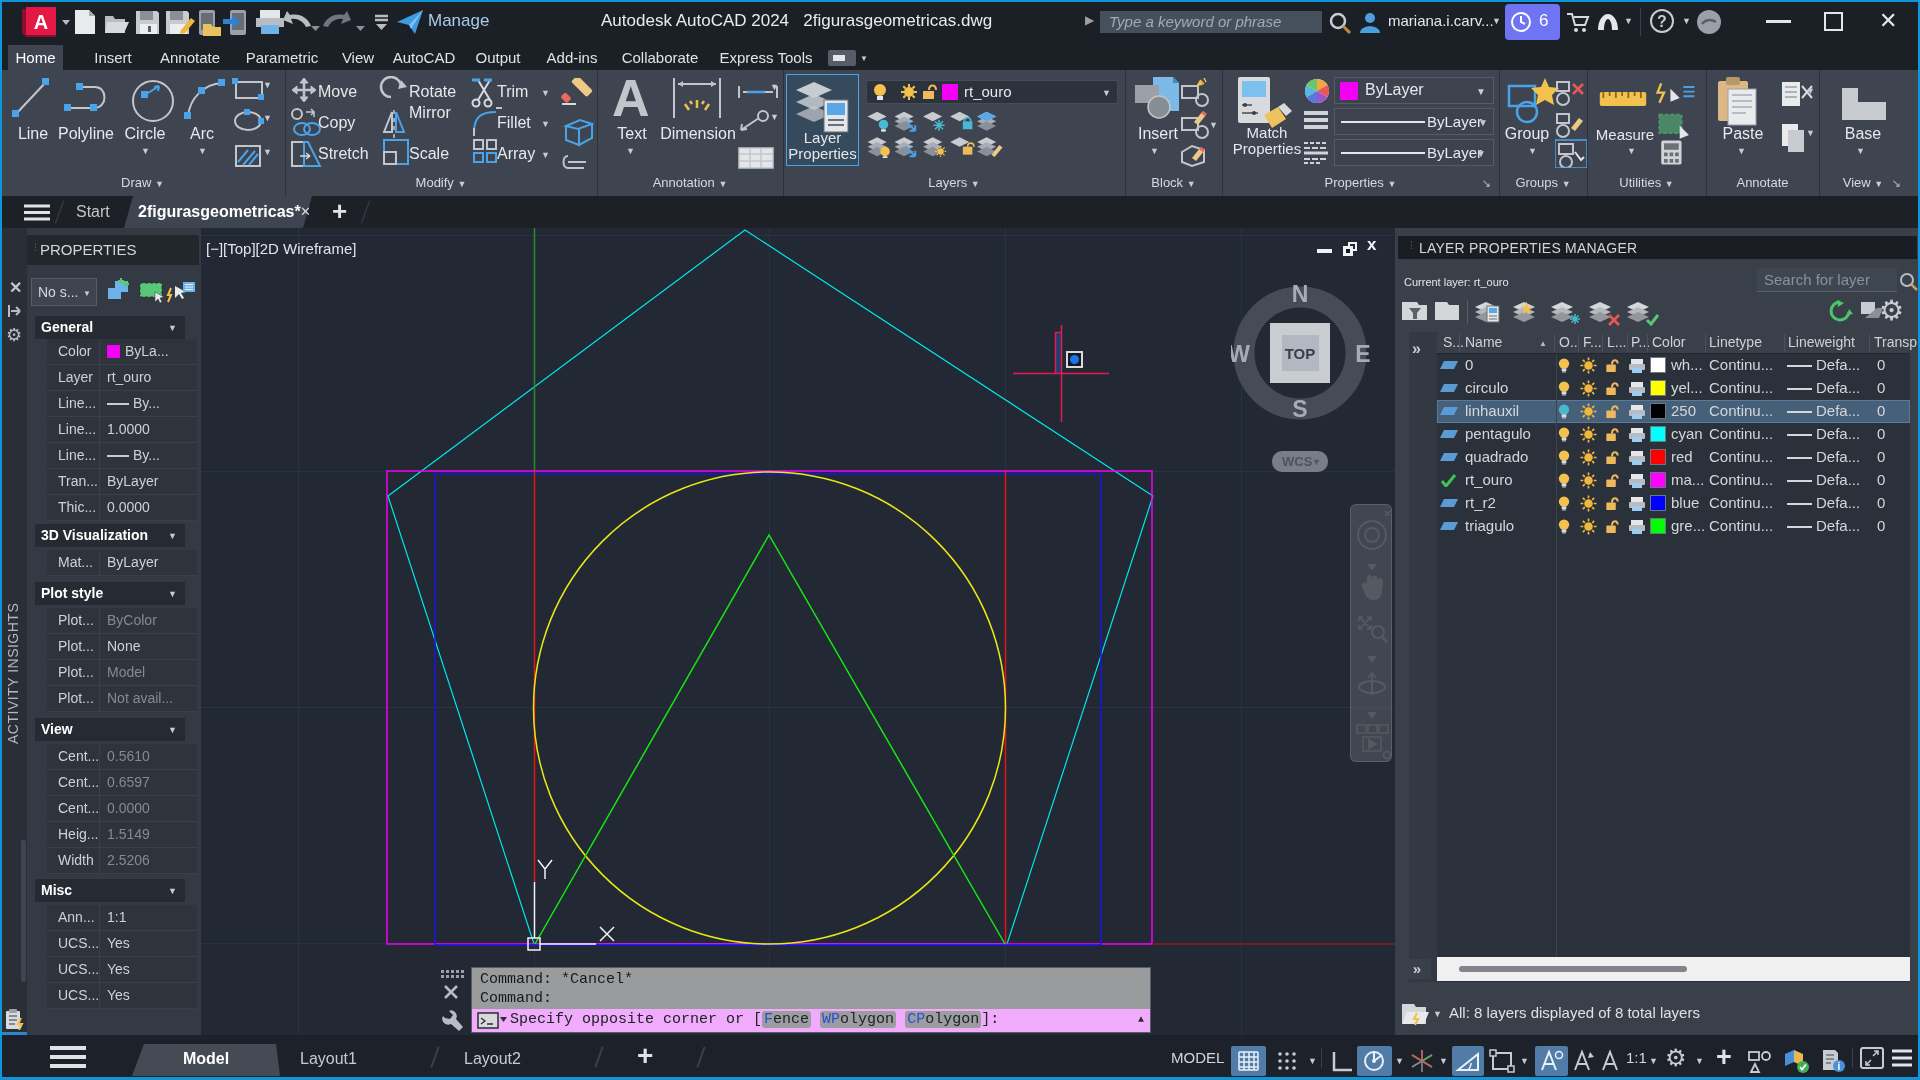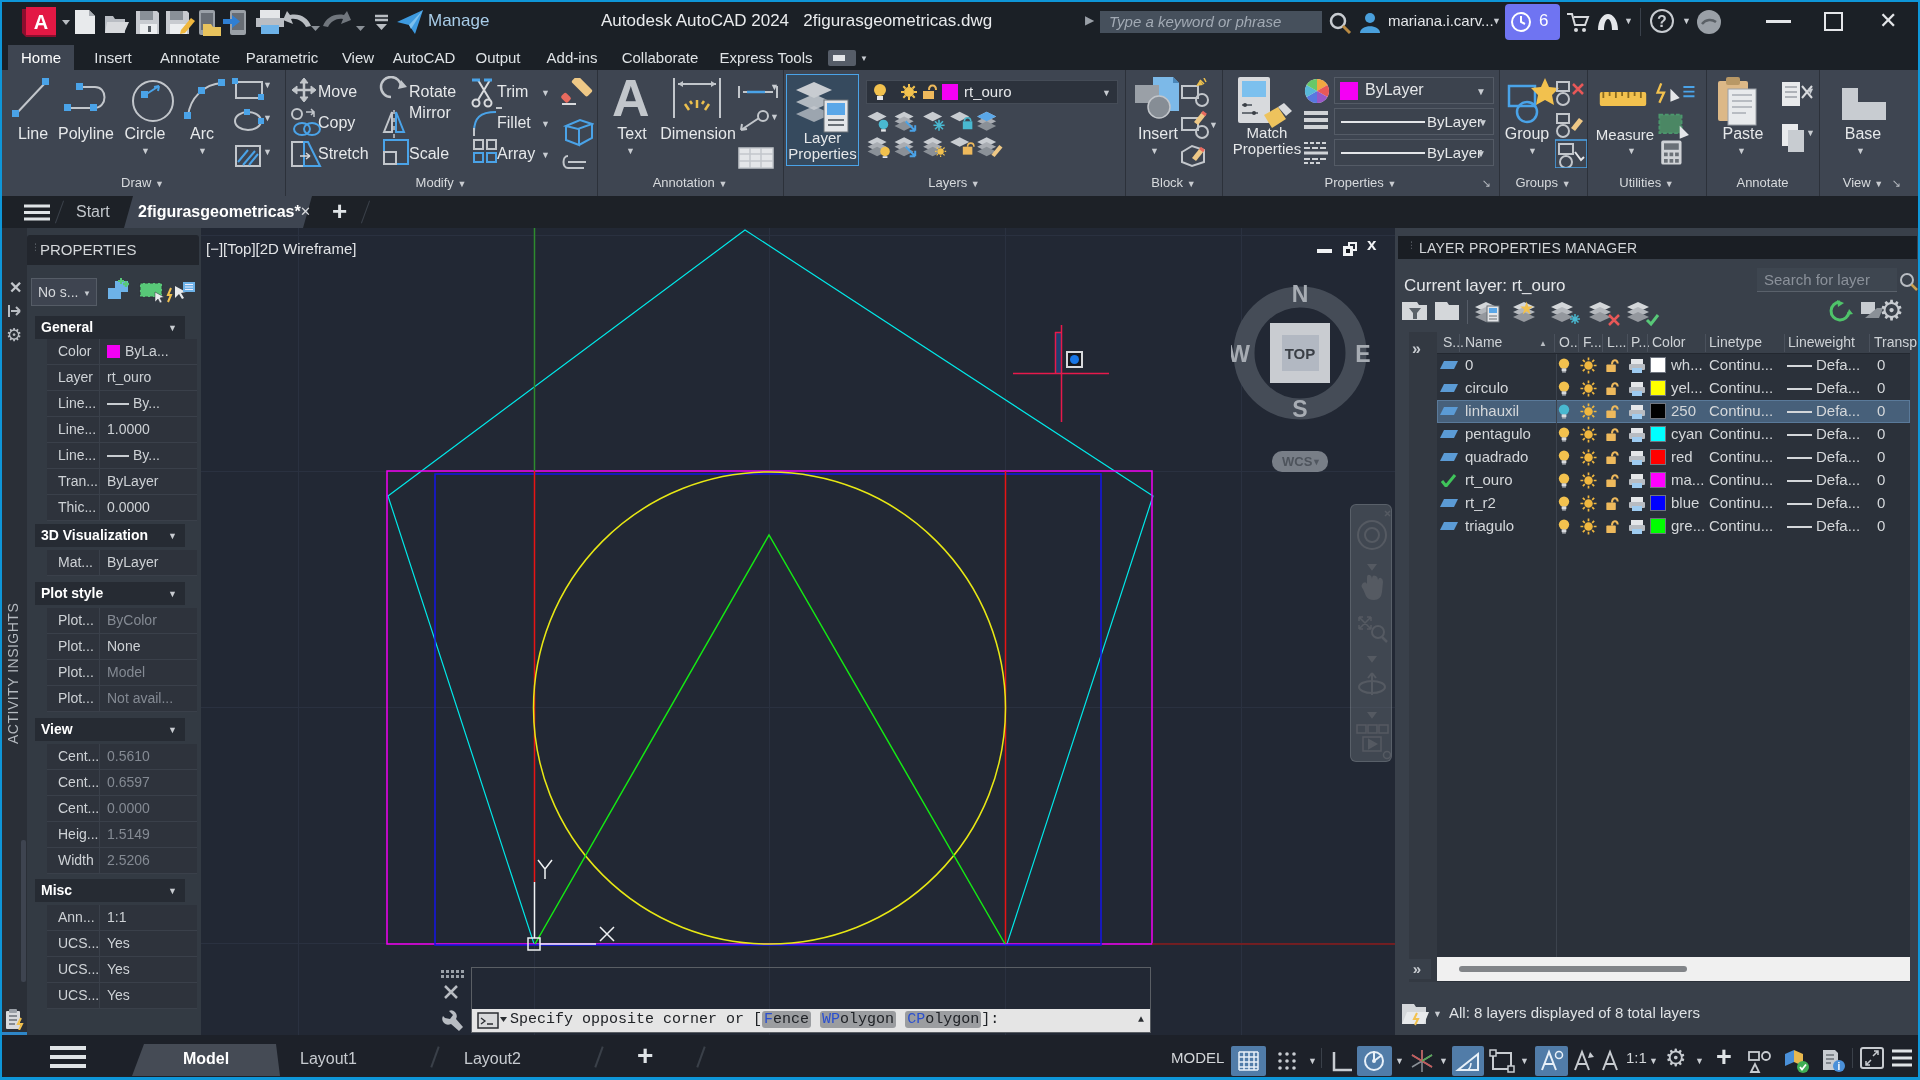--- a/index.html
+++ b/index.html
@@ -149,21 +149,21 @@
     <div class="abs" style="left:1682px;top:16px;color:#c8ccd1;font-size:9px">▼</div>
     <svg class="abs" style="left:1696px;top:9px" width="26" height="26" viewBox="0 0 26 26">
         <circle cx="13" cy="13" r="12" fill="#9aa0a7"></circle>
         <path d="M6 15 C10 10 16 10 20 13" stroke="#5a6066" stroke-width="2.5" fill="none"></path>
       </svg>
     <div class="abs" style="left:1766px;top:20px;width:25px;height:3px;background:#e4e6e9"></div>
     <div class="abs" style="left:1824px;top:12px;width:19px;height:19px;border:2px solid #e4e6e9"></div>
     <div class="abs" style="left:1879px;top:10px;color:#e4e6e9;font-size:22px;line-height:22px">✕</div>
   </div>
   <div class="abs" id="tabrow">
-    <div class="rtab" id="tab-home" style="left:8px;width:66px">Home</div>
+    <div class="rtab" id="tab-home" style="left:8px;width:55px">Home</div>
     <div class="rtab" style="left:80px;width:66px">Insert</div>
     <div class="rtab" style="left:146px;width:88px">Annotate</div>
     <div class="rtab" style="left:234px;width:96px">Parametric</div>
     <div class="rtab" style="left:330px;width:56px">View</div>
     <div class="rtab" style="left:386px;width:76px">AutoCAD</div>
     <div class="rtab" style="left:462px;width:72px">Output</div>
     <div class="rtab" style="left:534px;width:76px">Add-ins</div>
     <div class="rtab" style="left:610px;width:100px">Collaborate</div>
     <div class="rtab" style="left:710px;width:112px">Express Tools</div>
     <div class="abs" style="left:828px;top:5px;width:28px;height:16px;background:#565d68;border-radius:2px">
@@ -798,37 +798,41 @@
         <rect x="2" y="7" width="3" height="3"></rect>
           <rect x="7" y="7" width="3" height="3"></rect>
           <rect x="12" y="7" width="3" height="3"></rect>
           <rect x="17" y="7" width="3" height="3"></rect>
           <rect x="22" y="7" width="3" height="3"></rect>
       </g>
       <path d="M6 18 L18 30 M18 18 L6 30" stroke="#b8bcc2" stroke-width="2.5"></path>
       <path d="M4 48 q-2 4 1 7 q3 3 7 1 l8 7 l4 -4 l-7 -8 q2 -4 -1 -7 q-3 -3 -6 -1 l4 4 l-3 4 l-5 -1 z" fill="#b8bcc2"></path>
     </svg>
     <div class="abs" style="left:270px;top:739px;width:680px;height:66px;border:1px solid #5a5e64">
-      <div class="abs" style="left:0;top:41px;width:678px;height:23px;background:#e5e5e5;font-family:'Liberation Mono',monospace;font-size:15px;color:#202327">
+      <div class="abs" style="left:0;top:0;width:678px;height:41px;background:#9a9b9c;font-family:'Liberation Mono',monospace;font-size:15px;color:#17191c">
+        <div style="position:absolute;left:8px;top:3px">Command: *Cancel*</div>
+        <div style="position:absolute;left:8px;top:22px">Command:</div>
+      </div>
+      <div class="abs" style="left:0;top:41px;width:678px;height:23px;background:#f0abfc;font-family:'Liberation Mono',monospace;font-size:15px;color:#202327">
         <svg class="abs" style="left:5px;top:3px" width="30" height="18" viewBox="0 0 30 18">
             <rect x="1" y="1" width="20" height="15" fill="#d8d9da" stroke="#2a2d31" stroke-width="1.5"></rect>
             <path d="M4 6 l4 3 l-4 3 M10 12 l6 0" stroke="#2a2d31" stroke-width="1.3" fill="none"></path>
             <path d="M23 5 l7 0 l-3.5 5 z" fill="#2a2d31"></path>
           </svg>
         <div class="abs" style="left:38px;top:2px">Specify opposite corner or [<span style="background:#9b9da0;border-radius:3px;padding:0 2px"><span style="color:#2a4fd0">F</span>ence</span> <span style="background:#9b9da0;border-radius:3px;padding:0 2px"><span style="color:#2a4fd0">WP</span>olygon</span> <span style="background:#9b9da0;border-radius:3px;padding:0 2px"><span style="color:#2a4fd0">CP</span>olygon</span>]:</div>
         <div class="abs" style="right:6px;top:5px;color:#2a2d31;font-size:10px">▲</div>
       </div>
     </div>
   </div>
   <div class="abs" id="lpm">
     <div class="abs" style="left:3px;top:8px;width:519px;height:23px;background:#1a1e24">
       <div class="abs" style="left:9px;top:4px;color:#6a7077;font-size:9px">⋮</div>
       <div class="abs" style="left:21px;top:4px;color:#d2d5d8;font-size:14px;letter-spacing:0.2px">LAYER PROPERTIES MANAGER</div>
     </div>
-    <div class="abs" style="left:9px;top:48px;color:#e4e6e9;font-size:17px">Current layer: rt_ouro</div>
+    <div class="abs" style="left:9px;top:48px;color:#e4e6e9;font-size:11px">Current layer: rt_ouro</div>
     <div class="abs" style="left:362px;top:40px;width:140px;height:24px;background:#3e4650;border-bottom:1px solid #5a616b">
       <div class="abs" style="left:7px;top:3px;color:#8b919a;font-size:15px">Search for layer</div>
     </div>
     <svg class="abs" style="left:504px;top:44px" width="20" height="20" viewBox="0 0 20 20">
         <circle cx="8" cy="8" r="6" fill="none" stroke="#b8bcc2" stroke-width="2"></circle>
         <path d="M12.5 12.5 L18 18" stroke="#c9a04e" stroke-width="2.5"></path>
       </svg>
 
     <svg class="abs" style="left:6px;top:70px" width="510" height="30" viewBox="0 0 510 30">
       <defs>

